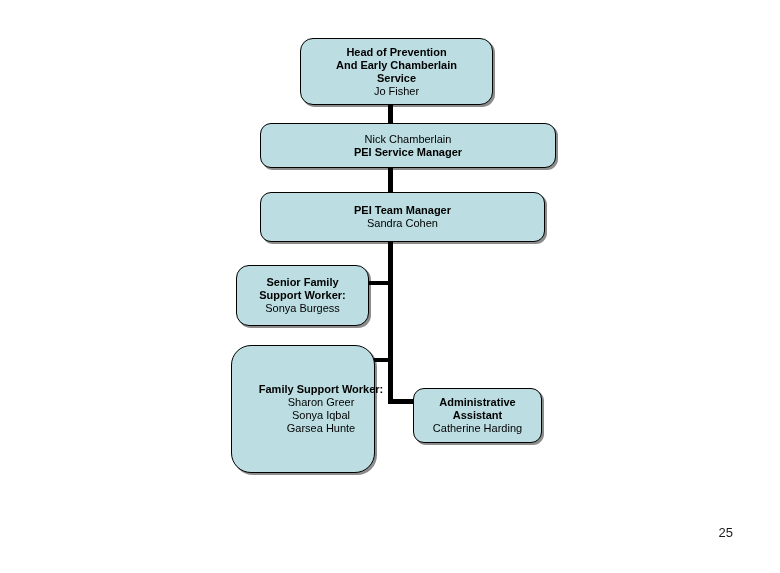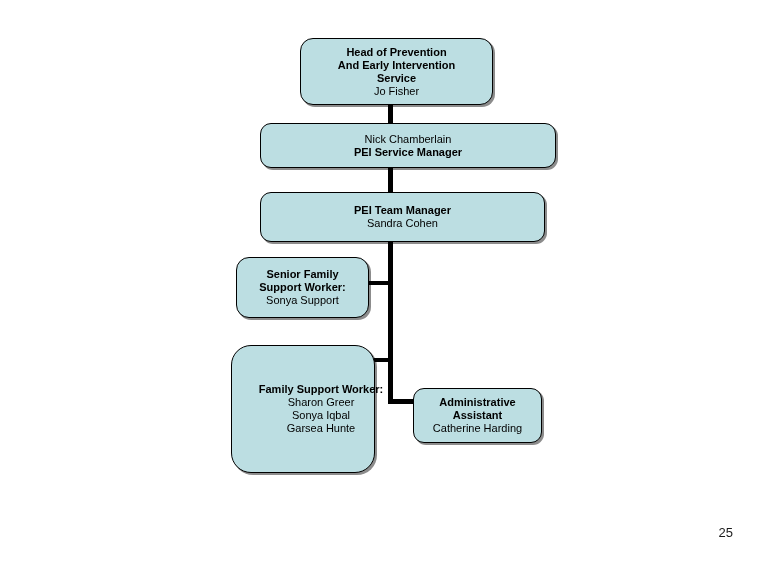--- a/index.html
+++ b/index.html
@@ -39,21 +39,21 @@
     top: 526px;
     right: 47px;
     font-size: 13px;
     line-height: 14px;
     color: #1a1a1a;
   }
   
   #node-head      { left: 300px; top: 38px;  width: 193px; height: 67px;  border-radius: 13px; }
   #node-svcmgr    { left: 260px; top: 123px; width: 296px; height: 45px;  border-radius: 11px; }
   #node-teammgr   { left: 260px; top: 192px; width: 285px; height: 50px;  border-radius: 11px; }
-  #node-seniorfsw { left: 236px; top: 257px; width: 133px; height: 61px;  border-radius: 13px; }
+  #node-seniorfsw { left: 236px; top: 265px; width: 133px; height: 61px;  border-radius: 13px; }
   #node-fsw       { left: 231px; top: 345px; width: 144px; height: 128px; border-radius: 20px; padding-left: 40px; }
   #node-admin     { left: 413px; top: 388px; width: 129px; height: 55px;  border-radius: 11px; }
   
   #conn-v1    { left: 388px; top: 104px; width: 5px;  height: 20px; }
   #conn-v2    { left: 388px; top: 167px; width: 5px;  height: 26px; }
   #conn-trunk { left: 388px; top: 241px; width: 5px;  height: 163px; }
   #conn-h-senior { left: 368px; top: 281px; width: 21px; height: 4px; }
   #conn-h-fsw    { left: 374px; top: 358px; width: 15px; height: 4px; }
   #conn-h-admin  { left: 389px; top: 399px; width: 25px; height: 5px; }
 </style>
@@ -64,39 +64,39 @@
 
   <div class="conn" id="conn-v1"></div>
   <div class="conn" id="conn-v2"></div>
   <div class="conn" id="conn-trunk"></div>
   <div class="conn" id="conn-h-senior"></div>
   <div class="conn" id="conn-h-fsw"></div>
   <div class="conn" id="conn-h-admin"></div>
 
   <div class="node" id="node-head">
     <span class="line bold">Head of Prevention</span>
-    <span class="line bold">And Early Intervention</span>
+    <span class="line bold">And Early Chamberlain</span>
     <span class="line bold">Service</span>
     <span class="line">Jo Fisher</span>
   </div>
 
   <div class="node" id="node-svcmgr">
     <span class="line">Nick Chamberlain</span>
     <span class="line bold">PEI Service Manager</span>
   </div>
 
   <div class="node" id="node-teammgr">
     <span class="line bold">PEI Team Manager</span>
     <span class="line">Sandra Cohen</span>
   </div>
 
   <div class="node" id="node-seniorfsw">
     <span class="line bold">Senior Family</span>
     <span class="line bold">Support Worker:</span>
-    <span class="line">Sonya Support</span>
+    <span class="line">Sonya Burgess</span>
   </div>
 
   <div class="node" id="node-fsw">
     <span class="line bold">Family Support Worker:</span>
     <span class="line">Sharon Greer</span>
     <span class="line">Sonya Iqbal</span>
     <span class="line">Garsea Hunte</span>
   </div>
 
   <div class="node" id="node-admin">

